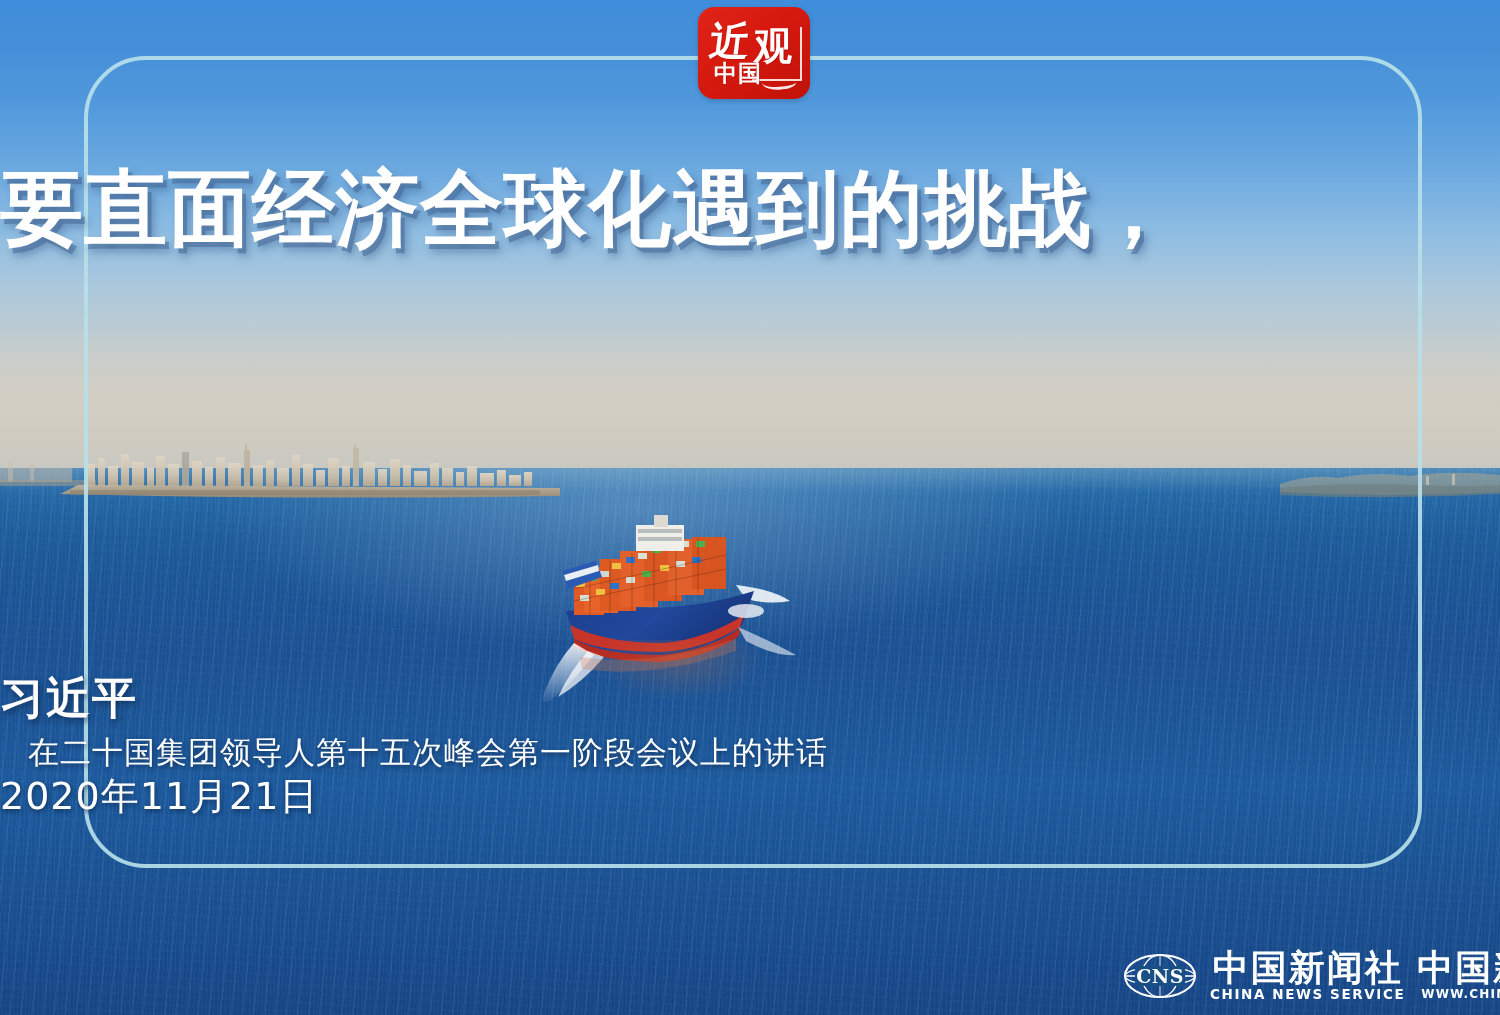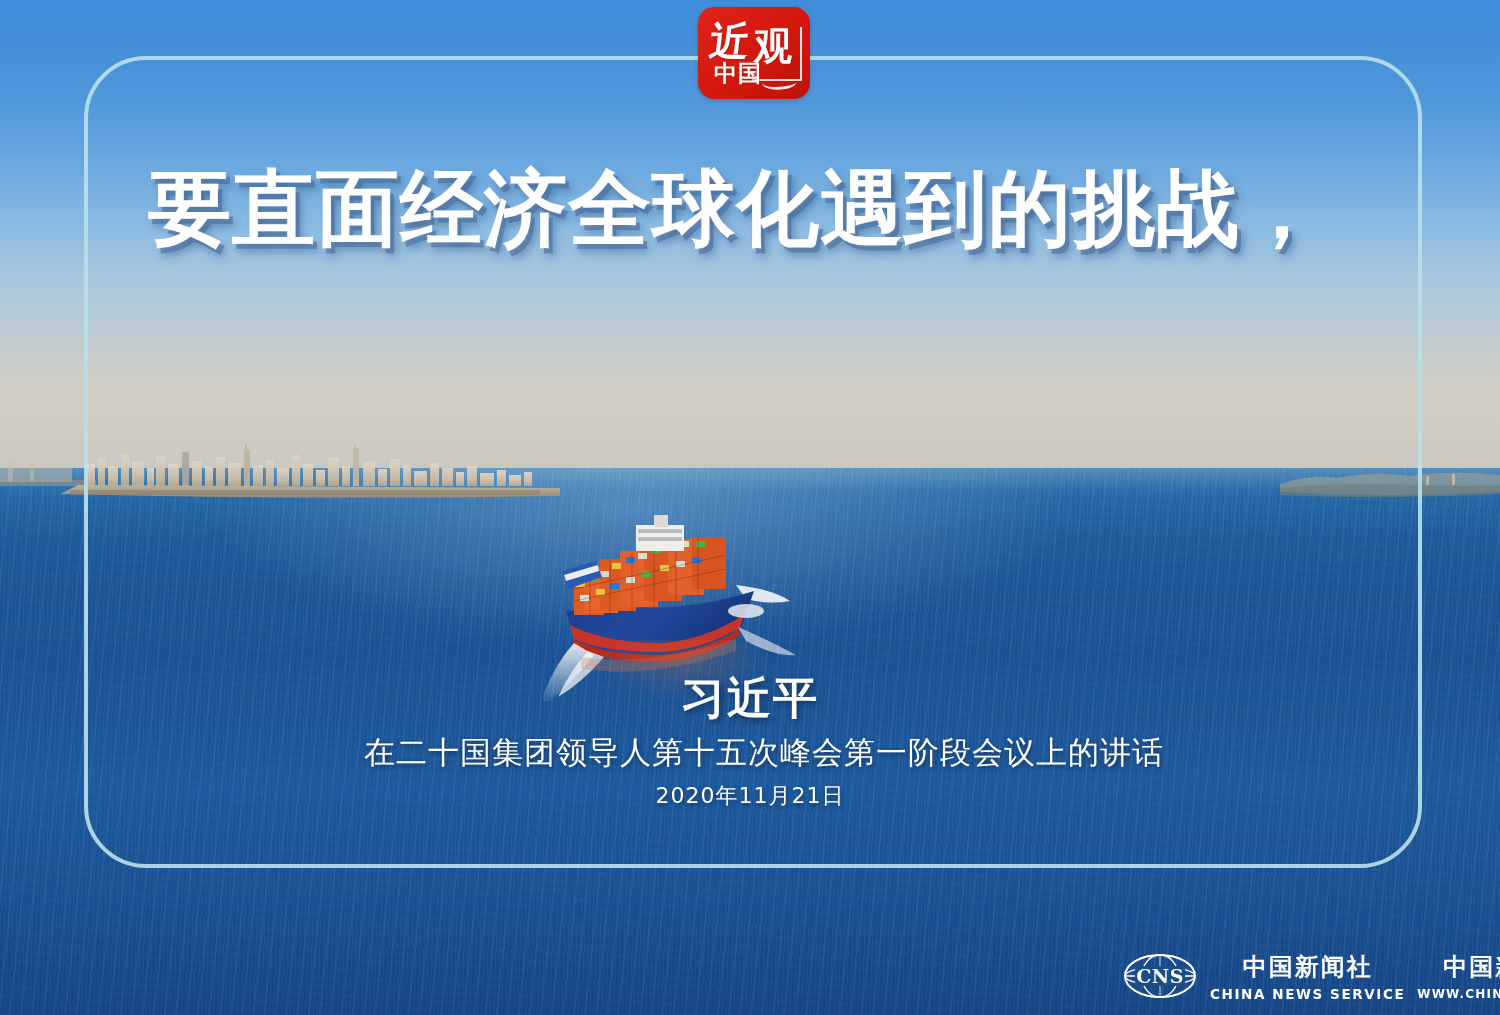--- a/index.html
+++ b/index.html
@@ -181,42 +181,41 @@
     border-bottom: 3px solid rgba(255,255,255,0.9);
     border-radius: 0 0 40% 60%;
     transform: rotate(-6deg);
   }
 
   
   .headline {
     position: absolute;
     left: 0; top: 163px;
     width: 1324px;
-    text-align: right;
+    text-align: left;
   }
   .headline .hl {
     display: block;
     color: #ffffff;
     font-family: "DejaVu Sans", "Liberation Sans", sans-serif;
     font-weight: bold;
     font-size: 83px;
     line-height: 92px;
     letter-spacing: 1px;
     text-shadow:
       4px 5px 0 rgba(70,104,150,0.55),
       6px 8px 9px rgba(45,80,130,0.45);
     white-space: nowrap;
   }
 
   
   .attrib {
     position: absolute;
     left: 0; top: 672px;
     width: 1500px;
-    text-align: center;
     color: #ffffff;
   }
   .attrib .speaker {
     display: block;
     font-weight: bold;
     font-size: 44px;
     line-height: 52px;
     letter-spacing: 2px;
     text-shadow: 2px 3px 6px rgba(12,38,72,0.75);
   }
@@ -226,42 +225,42 @@
     font-size: 31px;
     line-height: 40px;
     letter-spacing: 1px;
     text-shadow: 1px 2px 5px rgba(12,38,72,0.8);
     white-space: nowrap;
     padding-left: 28px;
   }
   .attrib .date {
     display: block;
     margin-top: 4px;
-    font-size: 22px;
+    font-size: 38px;
     line-height: 40px;
     letter-spacing: 1px;
     text-shadow: 1px 2px 5px rgba(12,38,72,0.8);
   }
 
   
   .footer-logo {
     position: absolute;
     left: 1122px; top: 945px;
     height: 62px;
     display: flex;
     align-items: center;
     gap: 12px;
     color: #ffffff;
   }
   .cns-globe { width: 76px; height: 48px; flex: none; }
   .fl-block { display: flex; flex-direction: column; align-items: center; }
   .fl-cn {
     font-family: "DejaVu Serif", "Liberation Serif", serif;
     font-weight: bold;
-    font-size: 24px;
+    font-size: 36px;
     line-height: 34px;
     letter-spacing: 2px;
     white-space: nowrap;
   }
   .fl-en {
     font-family: "DejaVu Sans", "Liberation Sans", sans-serif;
     font-weight: bold;
     font-size: 13.5px;
     line-height: 16px;
     letter-spacing: 1.6px;

